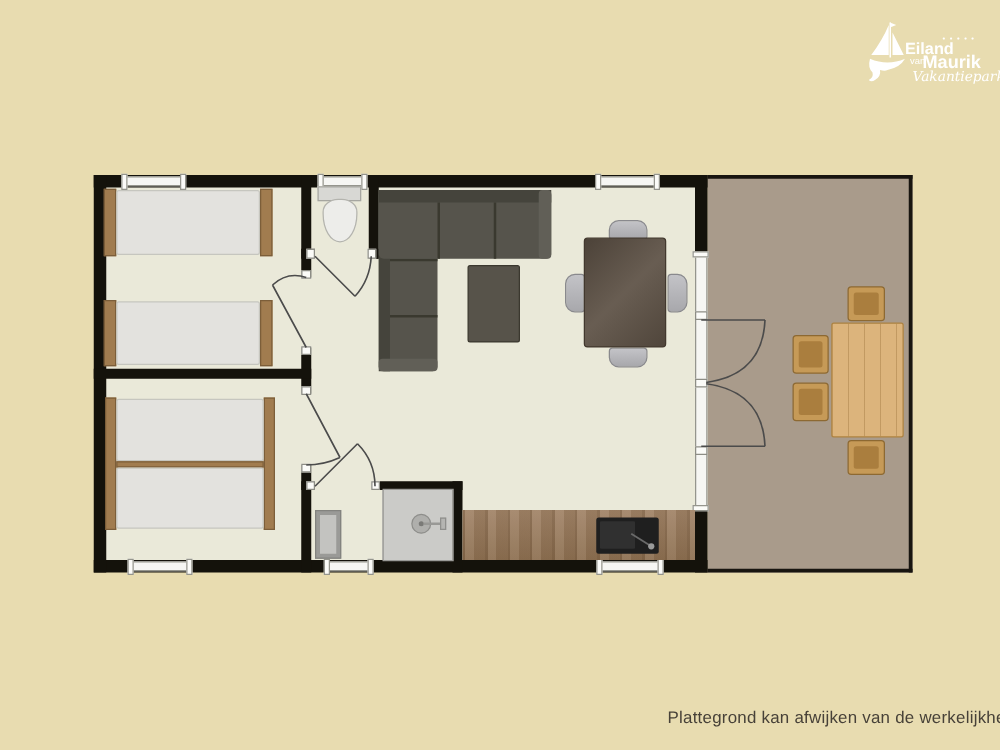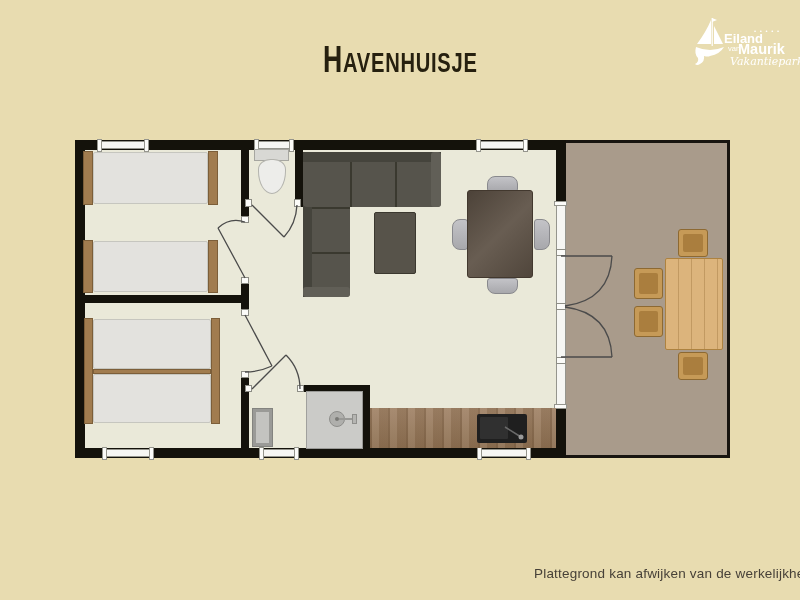--- a/index.html
+++ b/index.html
@@ -62,23 +62,20 @@
   .toilet-bowl { position:absolute; background:#ededea; border:1px solid #b4b4ae;
                  border-radius:45% 45% 50% 50% / 30% 30% 65% 65%; }
   svg.overlay { position:absolute; left:0; top:0; pointer-events:none; }
   .logo { position:absolute; left:670px; top:12px; }
 </style>
 </head>
 <body>
 
 <div class="canvas">
 
-  <div class="title">
-    <span class="title-inner">Havenhuisje</span>
-  </div>
 
   <svg class="logo" width="130" height="66" viewBox="0 0 130 66">
     <g fill="#ffffff">
       <path d="M41,8 Q36,20 27,32 L41,32 Z"></path>
       <path d="M44,14 L44,32 L53,32 Z"></path>
       <rect x="41.6" y="6" width="1.2" height="28"></rect>
       <path d="M42,6 L47,8 L42,10 Z"></path>
       <path d="M26,35 Q40,41 54,35 Q50,42 40,44 Q38,45 34,44 Q35,49 30,52 Q27,54 25,52 Q29,50 28,46 Q24,42 26,35 Z"></path>
     </g>
     <text x="54" y="31" font-size="13" font-weight="bold" fill="#ffffff" font-family="Liberation Sans, sans-serif">Eiland</text>

